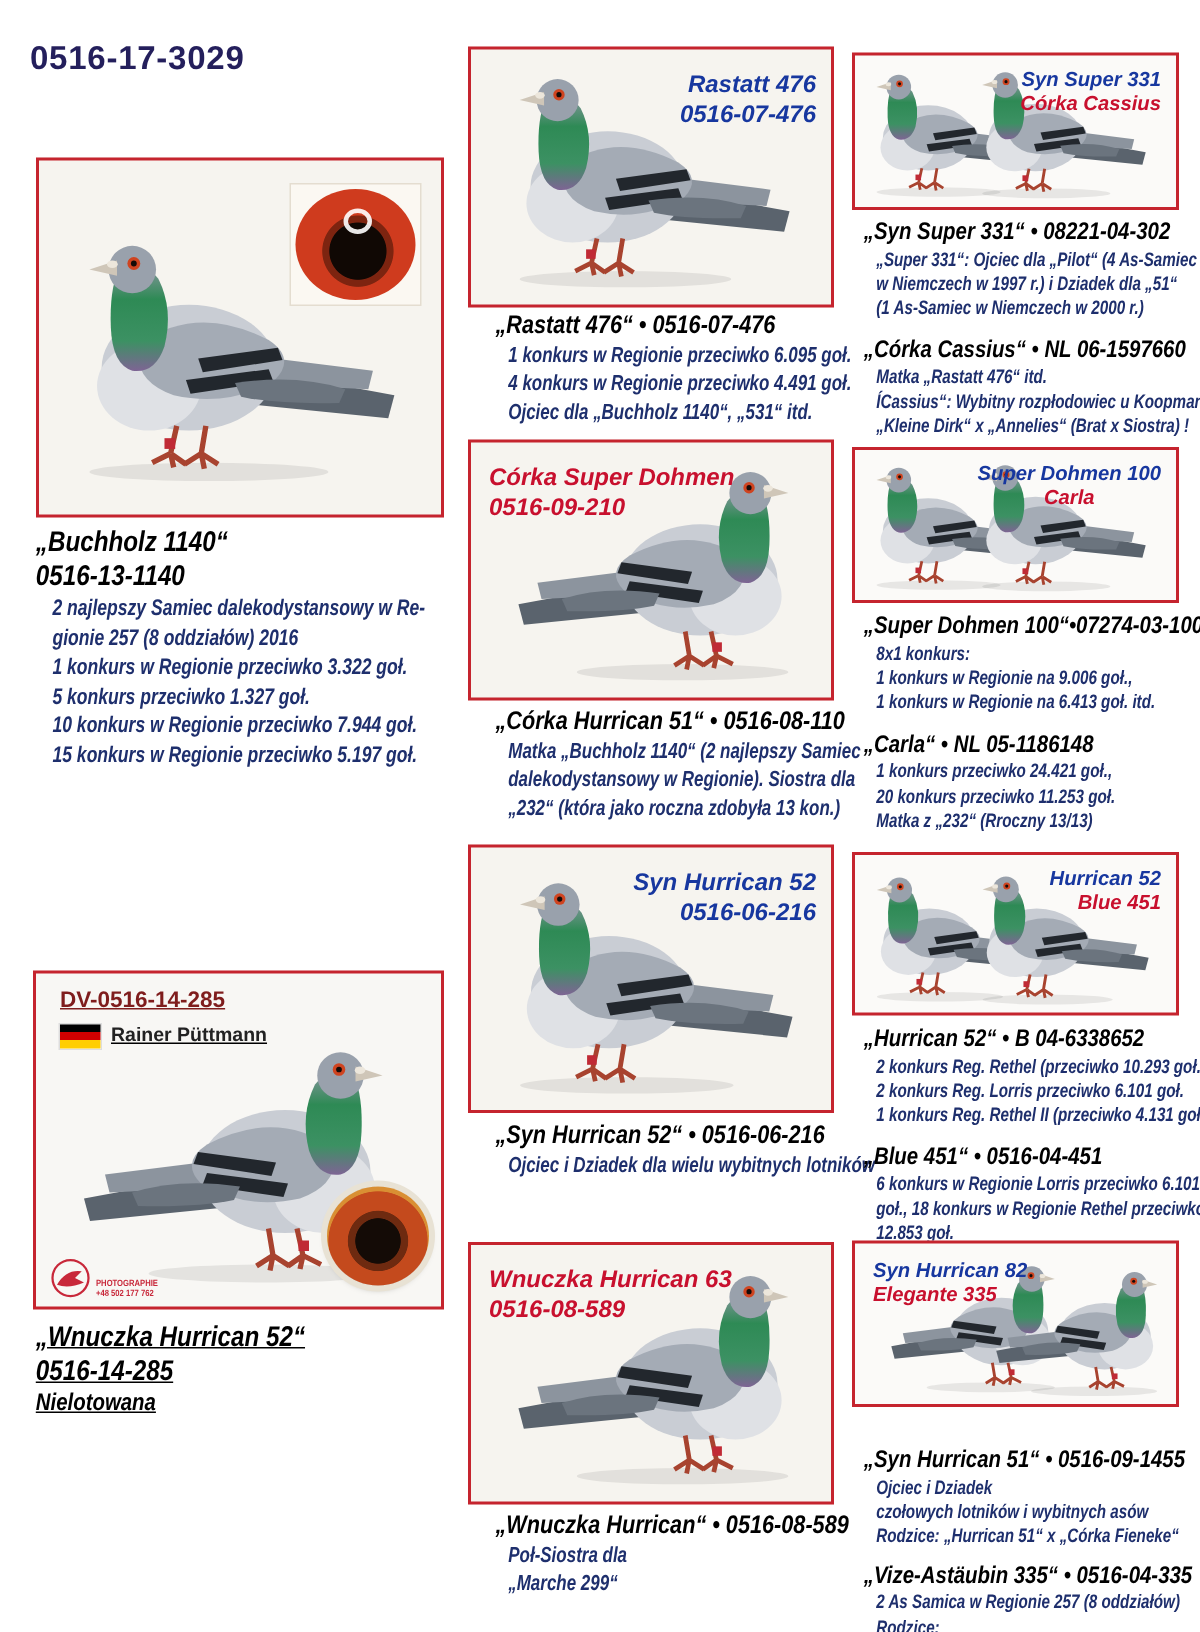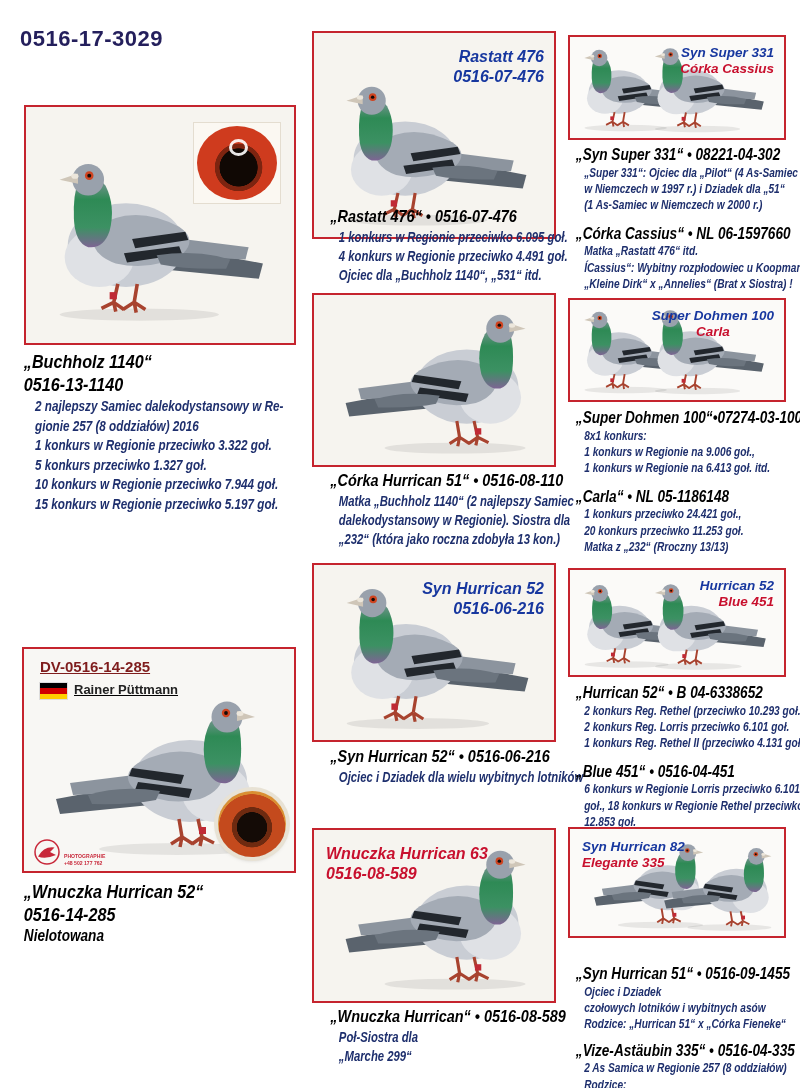--- a/index.html
+++ b/index.html
@@ -110,46 +110,50 @@
       <svg width="30" height="30" viewBox="0 0 40 40">
         <circle cx="20" cy="20" r="16" fill="none" stroke="#c8283a" stroke-width="2"></circle>
         <path d="M8 26 Q16 12 30 14 L24 20 L32 24 Q18 30 8 26 Z" fill="#c8283a"></path>
       </svg>
       <div class="logo-text">
         <div>PHOTOGRAPHIE</div>
         <div>+48 502 177 762</div>
       </div>
     </div>
   </div>
-  <div class="tblock" style="left:0px;top:880px;width:318px;">
+  <div class="tblock" style="left:0px;top:880px;width:318px;text-decoration:underline;">
     <div class="hd big t-red">„Wnuczka Hurrican 52“</div>
     <div class="hd big t-red">0516-14-285</div>
     <div class="hd t-black" style="font-size:16px">Nielotowana</div>
   </div>
 
-  <div class="photo" style="left:312px;top:31px;width:244px;height:208px;">
+  <div class="photo" style="left:312px;top:31px;width:244px;height:174px;">
     <svg class="bird" style="width:208px;left:8px;bottom:4px;" viewBox="0 0 230 180">
         <use href="#pigeon-sym"></use>
       </svg>
     <div class="labels pos-r t-blue">
       <div>Rastatt 476</div>
       <div>0516-07-476</div>
     </div>
   </div>
   <div class="tblock" style="left:312px;top:206px;width:244px;">
     <div class="hd t-blue">„Rastatt 476“ • 0516-07-476</div>
     <div class="bl t-navy">1 konkurs w Regionie przeciwko 6.095 goł.</div>
     <div class="bl t-navy">4 konkurs w Regionie przeciwko 4.491 goł.</div>
     <div class="bl t-navy">Ojciec dla „Buchholz 1140“, „531“ itd.</div>
   </div>
 
   <div class="photo" style="left:312px;top:293px;width:244px;height:174px;">
     <svg class="bird flip" style="width:208px;left:28px;bottom:4px;" viewBox="0 0 230 180">
         <use href="#pigeon-sym"></use>
       </svg>
+    <div class="labels pos-l t-red">
+      <div>Córka Super Dohmen</div>
+      <div>0516-09-210</div>
+    </div>
   </div>
   <div class="tblock" style="left:312px;top:470px;width:244px;">
     <div class="hd t-red">„Córka Hurrican 51“ • 0516-08-110</div>
     <div class="bl t-navy">Matka „Buchholz 1140“ (2 najlepszy Samiec</div>
     <div class="bl t-navy">dalekodystansowy w Regionie). Siostra dla</div>
     <div class="bl t-navy">„232“ (która jako roczna zdobyła 13 kon.)</div>
   </div>
 
   <div class="photo" style="left:312px;top:563px;width:244px;height:179px;">
     <svg class="bird" style="width:210px;left:8px;bottom:4px;" viewBox="0 0 230 180">

